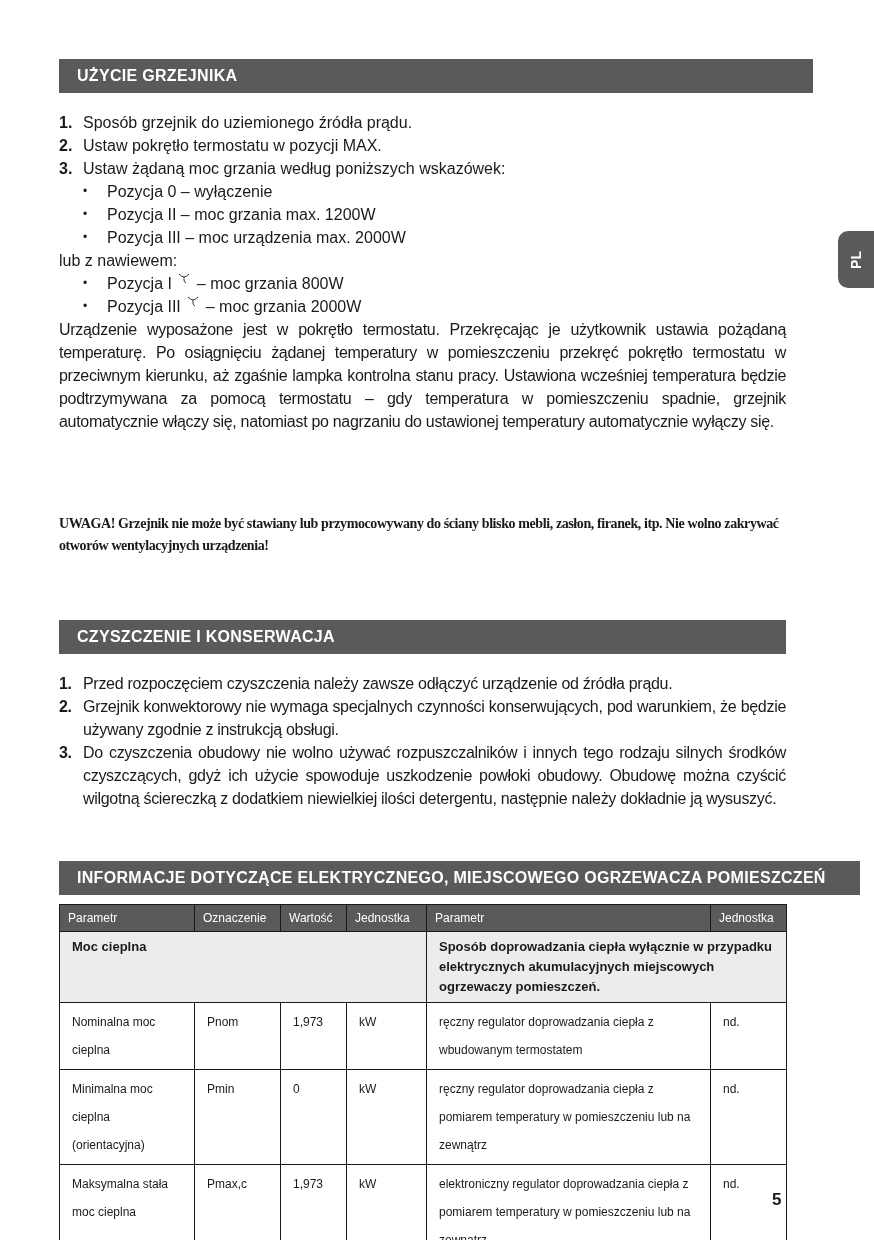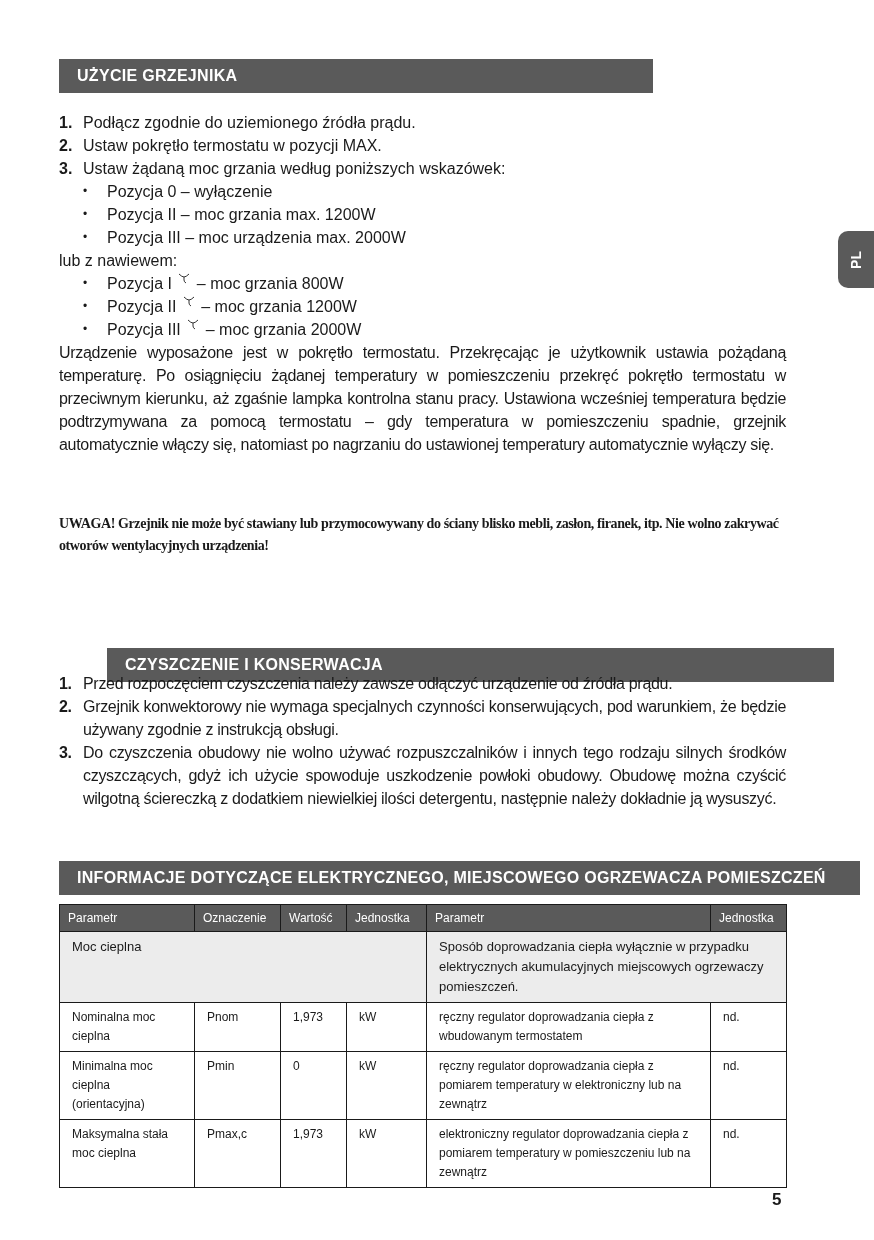--- a/index.html
+++ b/index.html
@@ -20,64 +20,61 @@
   .fan { display: inline-block; width: 12px; height: 12px; vertical-align: 5px; margin: 0 2px; }
   .para { text-align: justify; font-size: 16px; line-height: 23px; font-family: "Liberation Sans Narrow", "Liberation Sans", sans-serif; letter-spacing: -0.3px; }
   .warning { font-weight: bold; font-size: 14px; line-height: 22px; letter-spacing: -0.4px; }
   .pl-tab { position: absolute; left: 838px; top: 231px; width: 36px; height: 57px;
             background: #5a5a5a; border-radius: 10px 0 0 10px; display: flex;
             align-items: center; justify-content: center; }
   .pl-tab span { color: #fff; font-weight: bold; font-size: 14px; transform: rotate(-90deg); display: inline-block; }
   table.info { border-collapse: collapse; width: 727px; font-size: 12px; table-layout: fixed; border-radius: 16px; }
   table.info th { background: #5a5a5a; color: #ffffff; font-weight: normal; text-align: left;
                   padding: 3px 8px; height: 20px; border: 1px solid #1a1a1a; font-size: 12px; }
-  table.info td { border: 1px solid #1a1a1a; padding: 5px 12px; vertical-align: top; line-height: 19px; }
-  table.info tr.group td { background: #ececec; font-weight: normal; font-size: 13px; line-height: 20px; }
+  table.info td { border: 1px solid #1a1a1a; padding: 5px 12px; vertical-align: top; line-height: 28px; }
+  table.info tr.group td { background: #ececec; font-weight: bold; font-size: 13px; line-height: 20px; }
   .page-num { position: absolute; left: 772px; top: 1190px; font-size: 17px; font-weight: bold; }
 </style>
 </head>
 <body>
 
 <div class="pl-tab">
   <span>PL</span>
 </div>
 
 <div class="page">
 
-  <div class="section-bar" style="position:absolute; top:59px; width:594px;">UŻYCIE GRZEJNIKA</div>
+  <div class="section-bar" style="position:absolute; top:59px; width:754px;">UŻYCIE GRZEJNIKA</div>
 
   <div class="text" style="position:absolute; top:111px; width:727px;">
     <ol class="steps">
-      <li><span class="num">1.</span><span>Podłącz zgodnie do uziemionego źródła prądu.</span></li>
+      <li><span class="num">1.</span><span>Sposób grzejnik do uziemionego źródła prądu.</span></li>
       <li><span class="num">2.</span><span>Ustaw pokrętło termostatu w pozycji MAX.</span></li>
       <li><span class="num">3.</span><span>Ustaw żądaną moc grzania według poniższych wskazówek:</span></li>
     </ol>
     <ul class="bullets">
       <li>Pozycja 0 – wyłączenie</li>
       <li>Pozycja II – moc grzania max. 1200W</li>
       <li>Pozycja III – moc urządzenia max. 2000W</li>
     </ul>
     <div>lub z nawiewem:</div>
     <ul class="bullets">
       <li><span>Pozycja I</span> <svg class="fan" viewBox="0 0 12 12">
             <path d="M1 2 Q4 5 6 5 Q8 5 11 2 M6 5 L6 8 Q6 10 8 11" stroke="#333" stroke-width="1" fill="none"></path>
           </svg> <span>– moc grzania 800W</span></li>
-      <li><span>Pozycja II</span> <svg class="fan" viewBox="0 0 12 12">
-            <path d="M1 2 Q4 5 6 5 Q8 5 11 2 M6 5 L6 8 Q6 10 8 11" stroke="#333" stroke-width="1" fill="none"></path>
-          </svg> <span>– moc grzania 1200W</span></li>
       <li><span>Pozycja III</span> <svg class="fan" viewBox="0 0 12 12">
             <path d="M1 2 Q4 5 6 5 Q8 5 11 2 M6 5 L6 8 Q6 10 8 11" stroke="#333" stroke-width="1" fill="none"></path>
           </svg> <span>– moc grzania 2000W</span></li>
     </ul>
     <div class="para">Urządzenie wyposażone jest w pokrętło termostatu. Przekręcając je użytkownik ustawia pożądaną temperaturę. Po osiągnięciu żądanej temperatury w pomieszczeniu przekręć pokrętło termostatu w przeciwnym kierunku, aż zgaśnie lampka kontrolna stanu pracy. Ustawiona wcześniej temperatura będzie podtrzymywana za pomocą termostatu – gdy temperatura w pomieszczeniu spadnie, grzejnik automatycznie włączy się, natomiast po nagrzaniu do ustawionej temperatury automatycznie wyłączy się.</div>
   </div>
 
   <div class="warning" style="position:absolute; top:513px; width:727px;font-family:Liberation Serif, serif;">UWAGA! Grzejnik nie może być stawiany lub przymocowywany do ściany blisko mebli, zasłon, firanek, itp. Nie wolno zakrywać otworów wentylacyjnych urządzenia!</div>
 
-  <div class="section-bar" style="position:absolute; top:648px; width:727px;margin-left:48px;">CZYSZCZENIE I KONSERWACJA</div>
+  <div class="section-bar" style="position:absolute; top:620px; width:727px;">CZYSZCZENIE I KONSERWACJA</div>
 
   <div class="text" style="position:absolute; top:672px; width:727px;">
     <ol class="steps">
       <li class="para"><span class="num">1.</span><span>Przed rozpoczęciem czyszczenia należy zawsze odłączyć urządzenie od źródła prądu.</span></li>
       <li class="para"><span class="num">2.</span><span>Grzejnik konwektorowy nie wymaga specjalnych czynności konserwujących, pod warunkiem, że będzie używany zgodnie z instrukcją obsługi.</span></li>
       <li class="para"><span class="num">3.</span><span>Do czyszczenia obudowy nie wolno używać rozpuszczalników i innych tego rodzaju silnych środków czyszczących, gdyż ich użycie spowoduje uszkodzenie powłoki obudowy. Obudowę można czyścić wilgotną ściereczką z dodatkiem niewielkiej ilości detergentu, następnie należy dokładnie ją wysuszyć.</span></li>
     </ol>
   </div>
 
   <div class="section-bar" style="position:absolute; top:861px; width:801px;">INFORMACJE DOTYCZĄCE ELEKTRYCZNEGO, MIEJSCOWEGO OGRZEWACZA POMIESZCZEŃ</div>
@@ -112,21 +109,21 @@
         <td>1,973</td>
         <td>kW</td>
         <td>ręczny regulator doprowadzania ciepła z wbudowanym termostatem</td>
         <td>nd.</td>
       </tr>
       <tr>
         <td>Minimalna moc cieplna (orientacyjna)</td>
         <td>Pmin</td>
         <td>0</td>
         <td>kW</td>
-        <td>ręczny regulator doprowadzania ciepła z pomiarem temperatury w elektroniczny lub na zewnątrz</td>
+        <td>ręczny regulator doprowadzania ciepła z pomiarem temperatury w pomieszczeniu lub na zewnątrz</td>
         <td>nd.</td>
       </tr>
       <tr>
         <td style="height:56px;">Maksymalna stała moc cieplna</td>
         <td>Pmax,c</td>
         <td>1,973</td>
         <td>kW</td>
         <td>elektroniczny regulator doprowadzania ciepła z pomiarem temperatury w pomieszczeniu lub na zewnątrz</td>
         <td>nd.</td>
       </tr>

